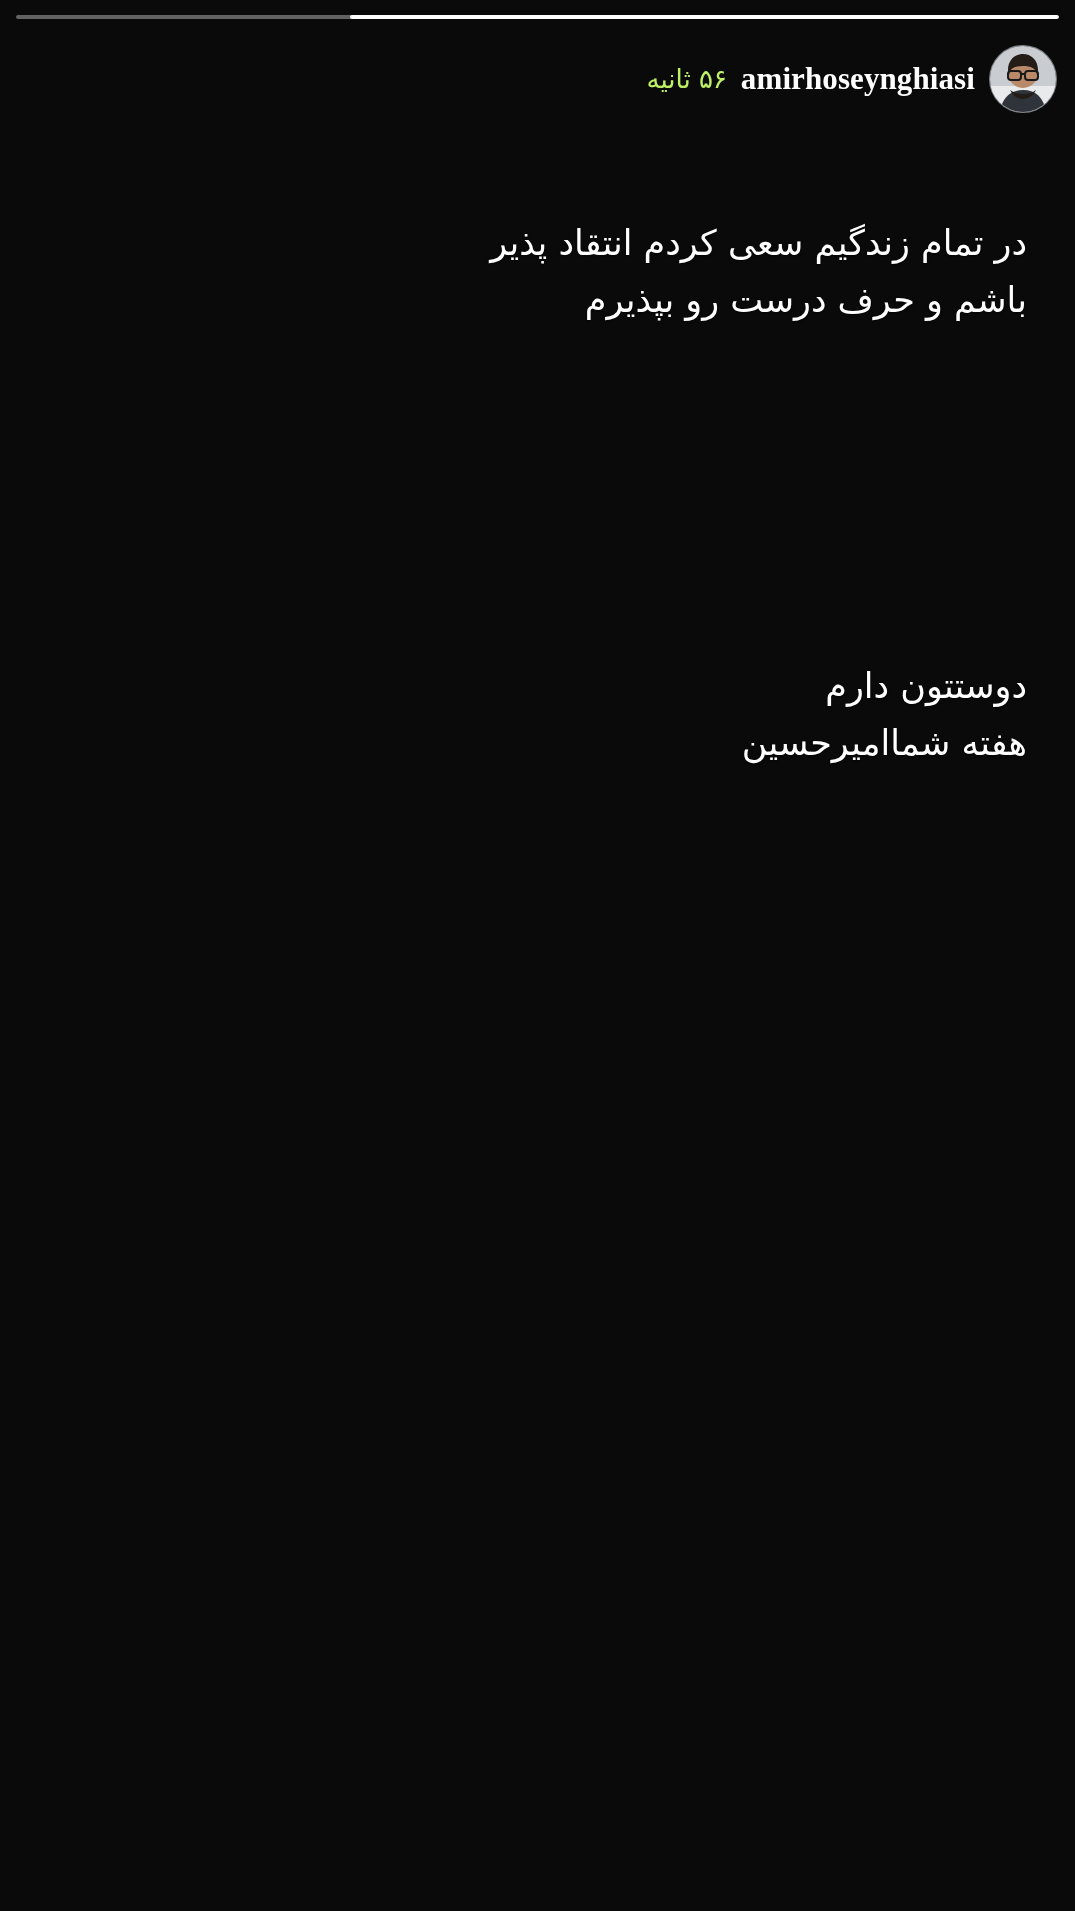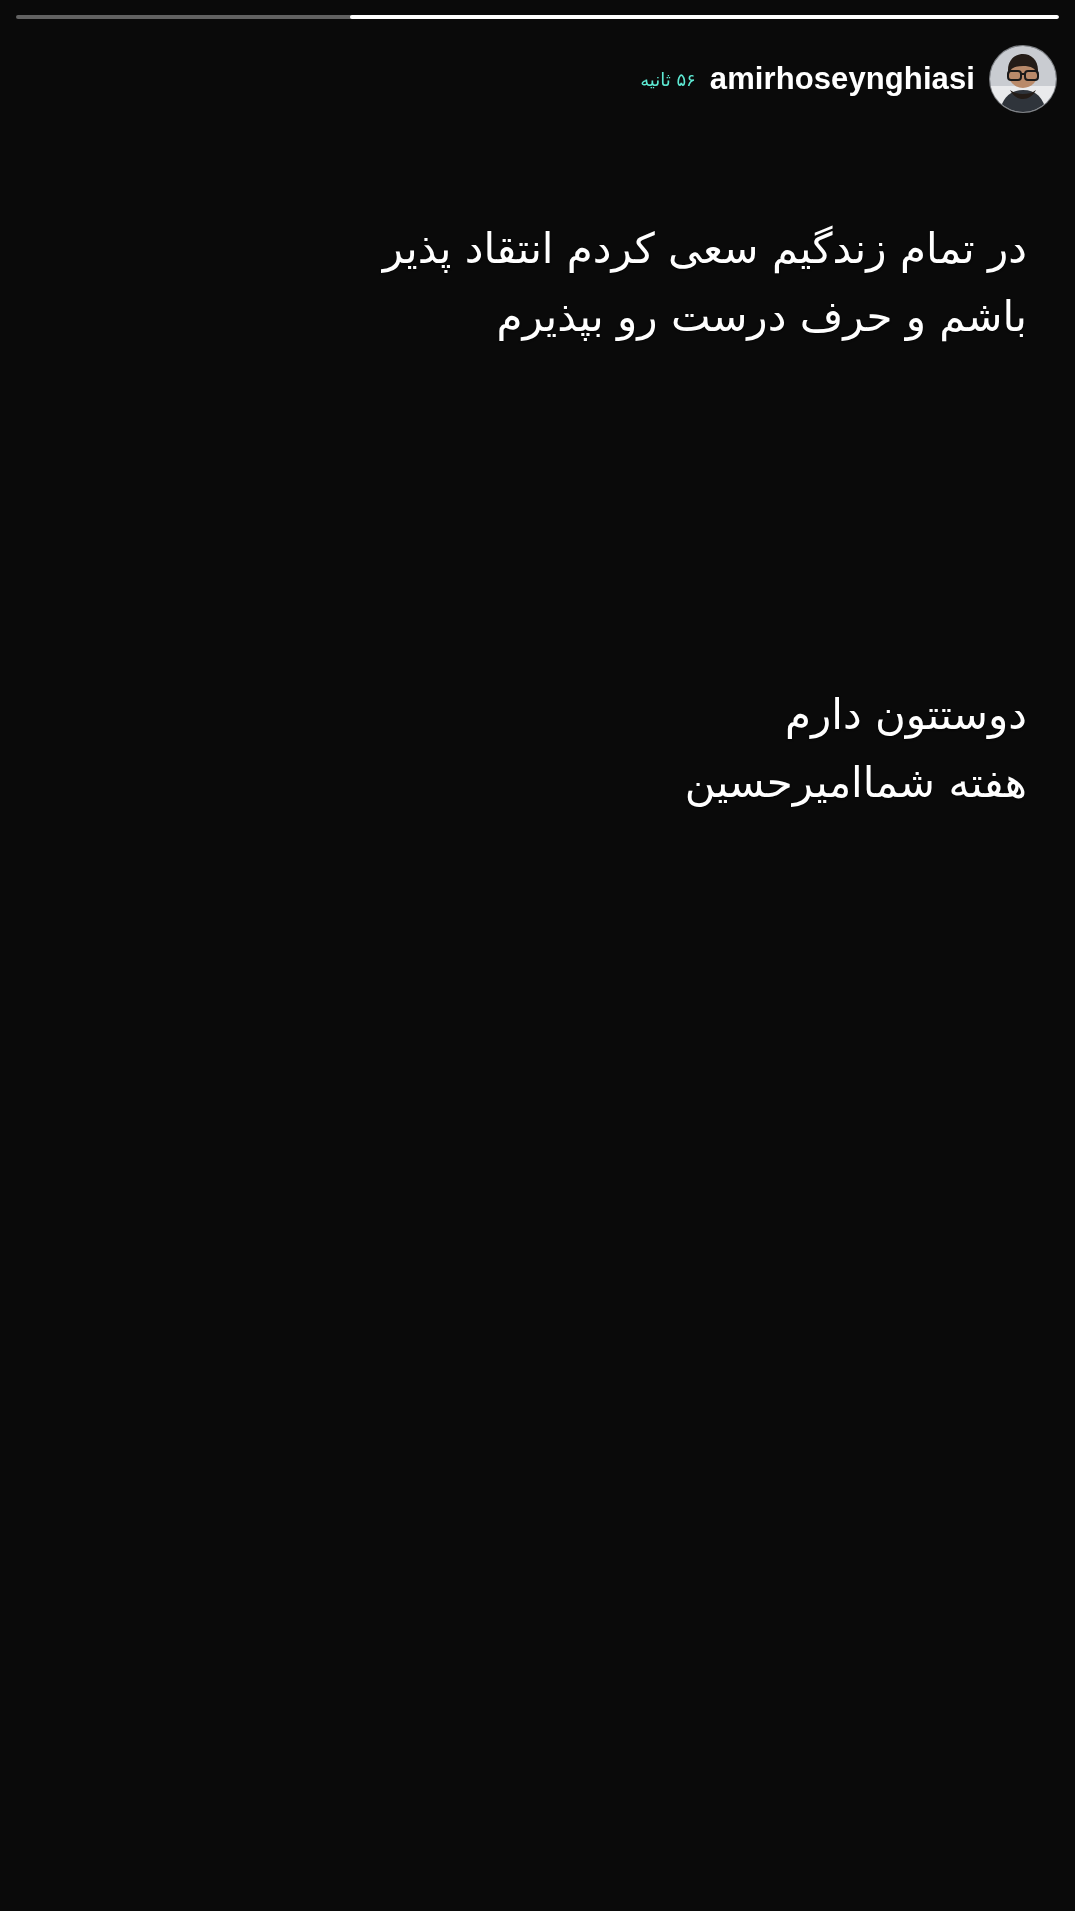--- a/index.html
+++ b/index.html
@@ -69,50 +69,50 @@
     height: 66px;
     border-radius: 50%;
     overflow: hidden;
     flex: 0 0 auto;
     border: 1px solid rgba(255,255,255,0.35);
     background: #3b3f46;
     position: relative;
   }
   .avatar svg { display:block; width:100%; height:100%; }
   .username {
-    font-family: Liberation Sans, sans-serif;
+    font-family: Liberation Serif, serif;
     font-size: 31px;
     font-weight: 600;
     color: #ffffff;
     letter-spacing: .1px;
     direction: ltr;
     white-space: nowrap;
   }
   .timestamp {
     font-family: "DejaVu Sans", sans-serif;
-    font-size: 18px;
-    color: #5eead4;
+    font-size: 26px;
+    color: #bef264;
     white-space: nowrap;
     direction: rtl;
   }
 
   
   .story-body {
     position: absolute;
     top: 215px;
     left: 0;
     right: 0;
     bottom: 0;
     padding: 0 48px 0 48px;
   }
   .para {
     direction: rtl;
     text-align: right;
     font-family: "DejaVu Sans", sans-serif;
-    font-size: 42px;
+    font-size: 35px;
     line-height: 1.62;
     color: #ffffff;
     letter-spacing: 0px;
     white-space: pre-line;
     text-shadow: 0 1px 2px rgba(0,0,0,0.55);
   }
   .gap-md { height: 66px; }
   .gap-lg { height: 132px; }
 </style>
 </head>

